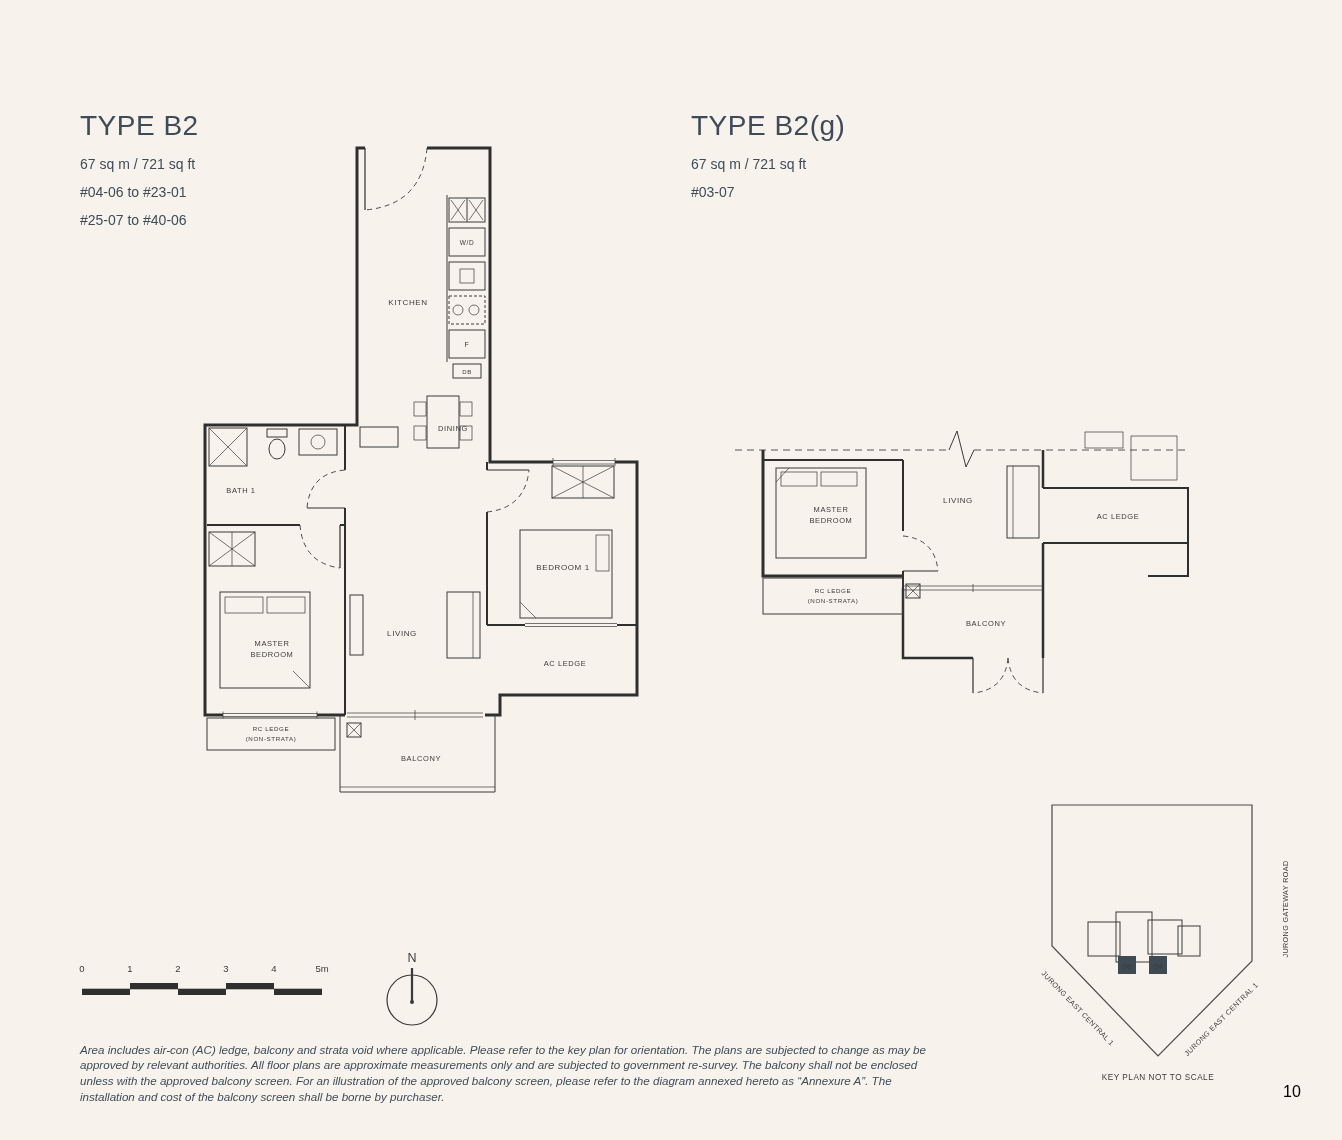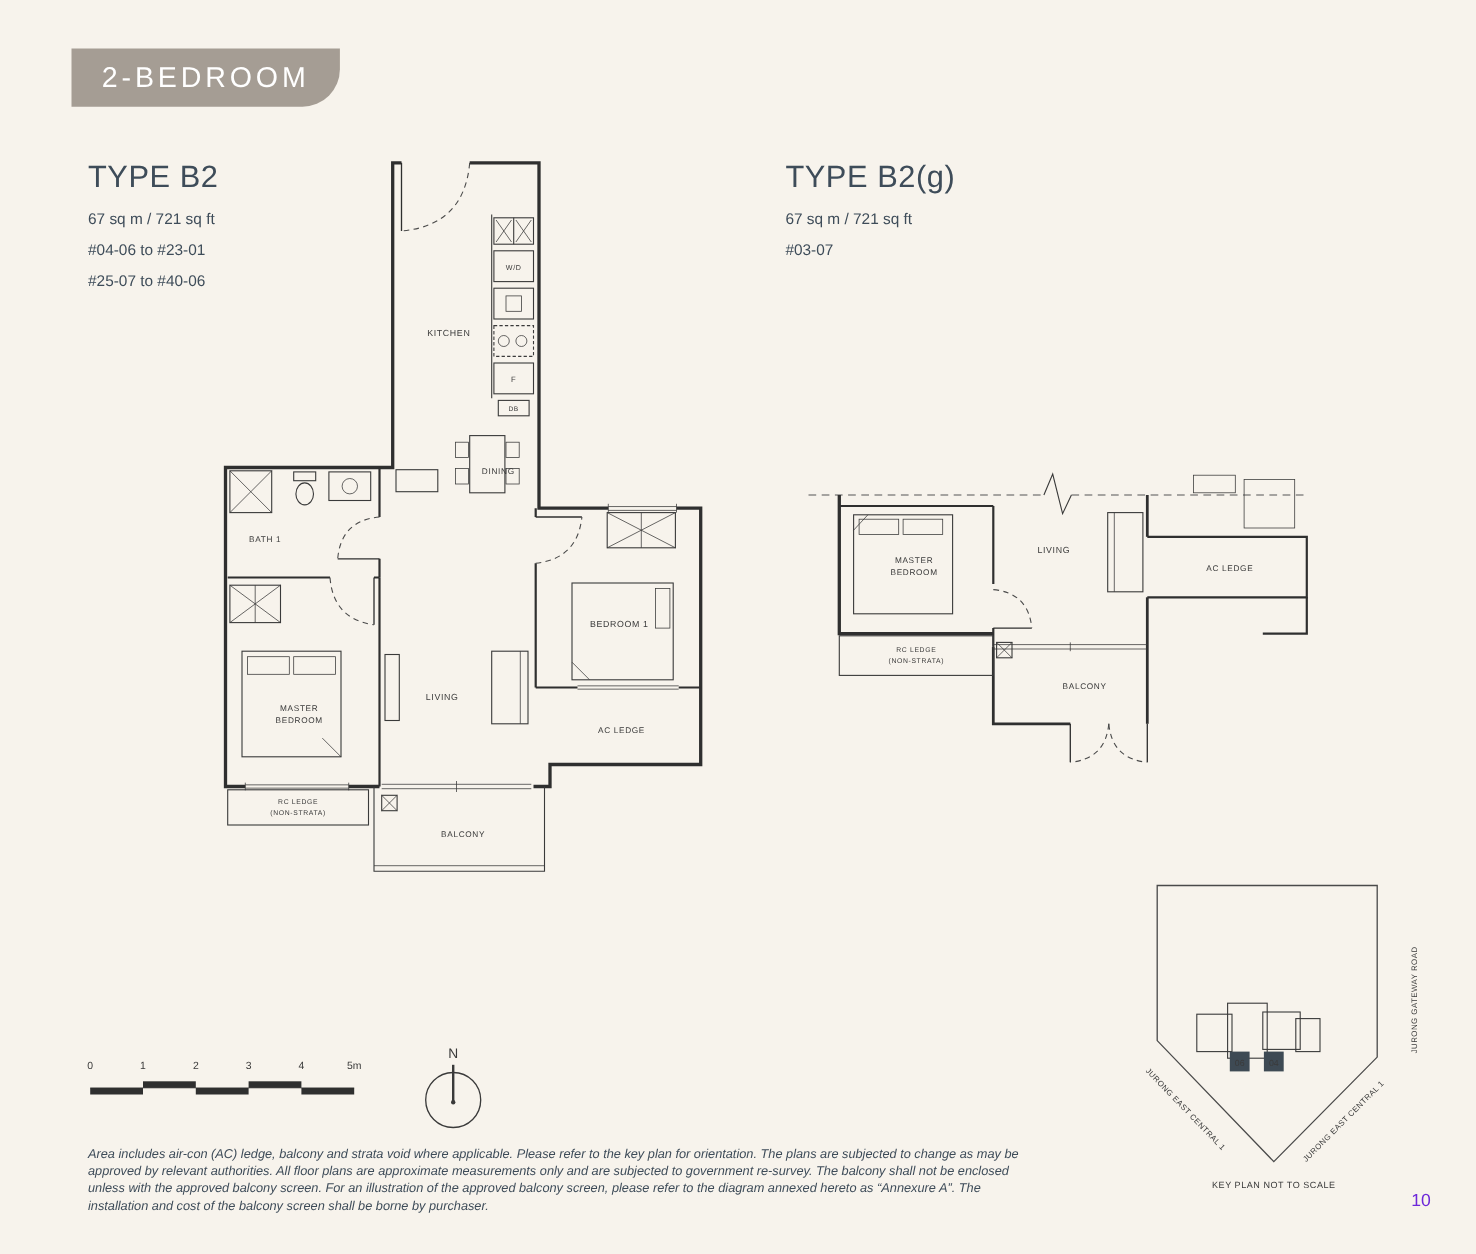--- a/index.html
+++ b/index.html
@@ -6,49 +6,46 @@
   .sheet{
     position:relative;width:1342px;height:1140px;background:#f7f3ec;
     font-family:"Liberation Sans",sans-serif;color:#3e4c59;overflow:hidden;
   }
   .badge{
     position:absolute;left:65px;top:44px;width:244px;height:53px;
     background:#a59d94;border-radius:0 0 34px 0;
     display:flex;align-items:center;justify-content:center;
     color:#ffffff;font-size:26px;letter-spacing:3.5px;font-weight:400;
   }
-  .planhead{position:absolute;margin-top:35px;}
+  .planhead{position:absolute;}
   .planhead .title{font-size:28px;font-weight:500;letter-spacing:.5px;margin:0 0 8px 0;}
   .planhead .line{font-size:14px;font-weight:400;line-height:28px;}
   .head-b2{left:80px;top:110px;}
-  .head-b2g{left:714px;top:110px;}
+  .head-b2g{left:691px;top:110px;}
   svg{position:absolute;overflow:visible;}
   svg text{font-family:"Liberation Sans",sans-serif;fill:#3a3a3a;}
   .wall{stroke:#2f2f2f;fill:none;}
   .fix{stroke:#3a3a3a;fill:none;stroke-width:1;}
   .thin{stroke:#3a3a3a;fill:none;stroke-width:.7;}
   .arc{stroke:#4a4a4a;fill:none;stroke-width:1;stroke-dasharray:5 4;}
   .leaf{stroke:#2f2f2f;stroke-width:1.2;}
   .cut{stroke:#555;fill:none;stroke-width:1;stroke-dasharray:7 5;}
   .mask{fill:#f7f3ec;stroke:none;}
   .roomlbl{letter-spacing:.6px;}
   .disclaimer{
     position:absolute;left:80px;top:1030px;width:865px;
     font-size:11.6px;line-height:1.36;color:#3e4c59;font-style:italic;
   }
-  .pagenum{position:absolute;left:1283px;top:1083px;font-size:16px;color:#6d28d9;}
+  .pagenum{position:absolute;left:1283px;top:1083px;font-size:16px;color:#000000;}
 </style>
 </head>
 <body>
 
 <div class="sheet">
 
-  <div class="badge">
-    <span>2-BEDROOM</span>
-  </div>
 
   <div class="planhead head-b2">
     <div class="title">TYPE B2</div>
     <div class="line">67 sq m / 721 sq ft</div>
     <div class="line">#04-06 to #23-01</div>
     <div class="line">#25-07 to #40-06</div>
   </div>
 
   <div class="planhead head-b2g">
     <div class="title">TYPE B2(g)</div>

